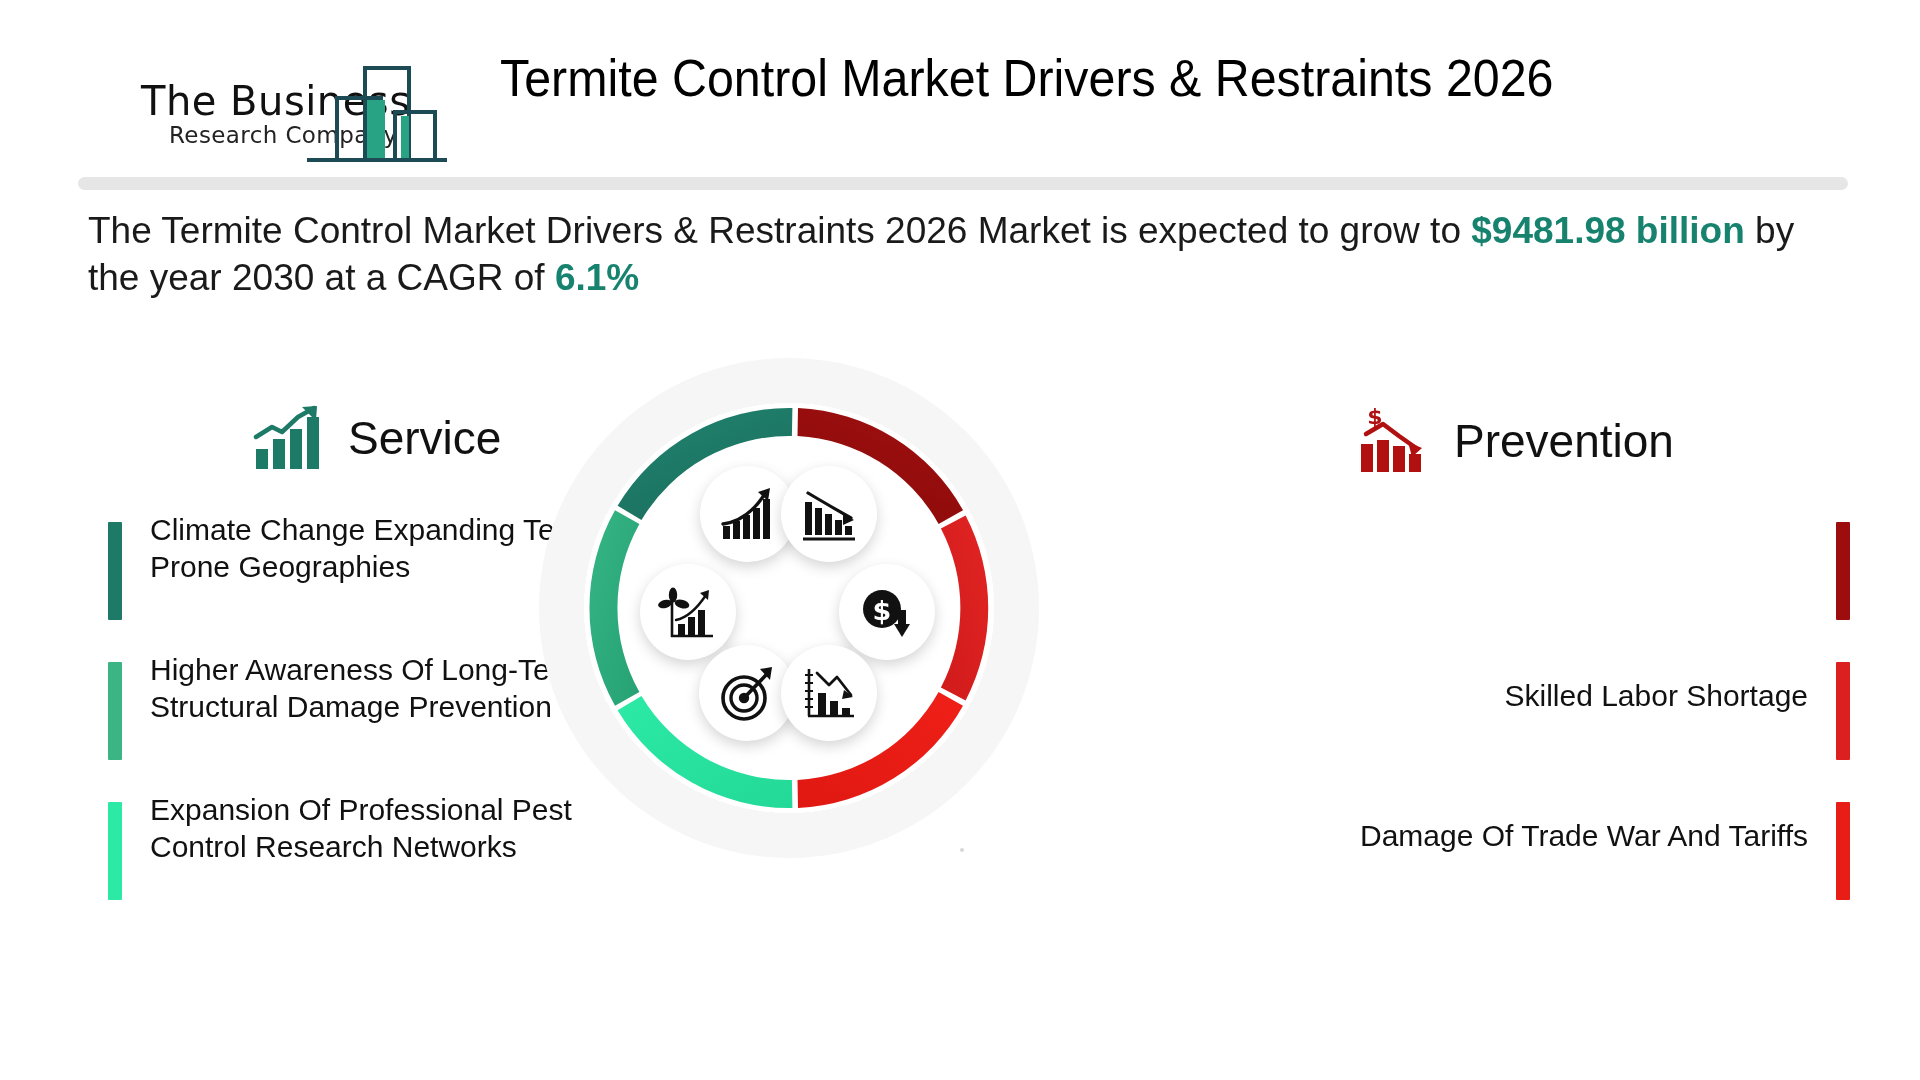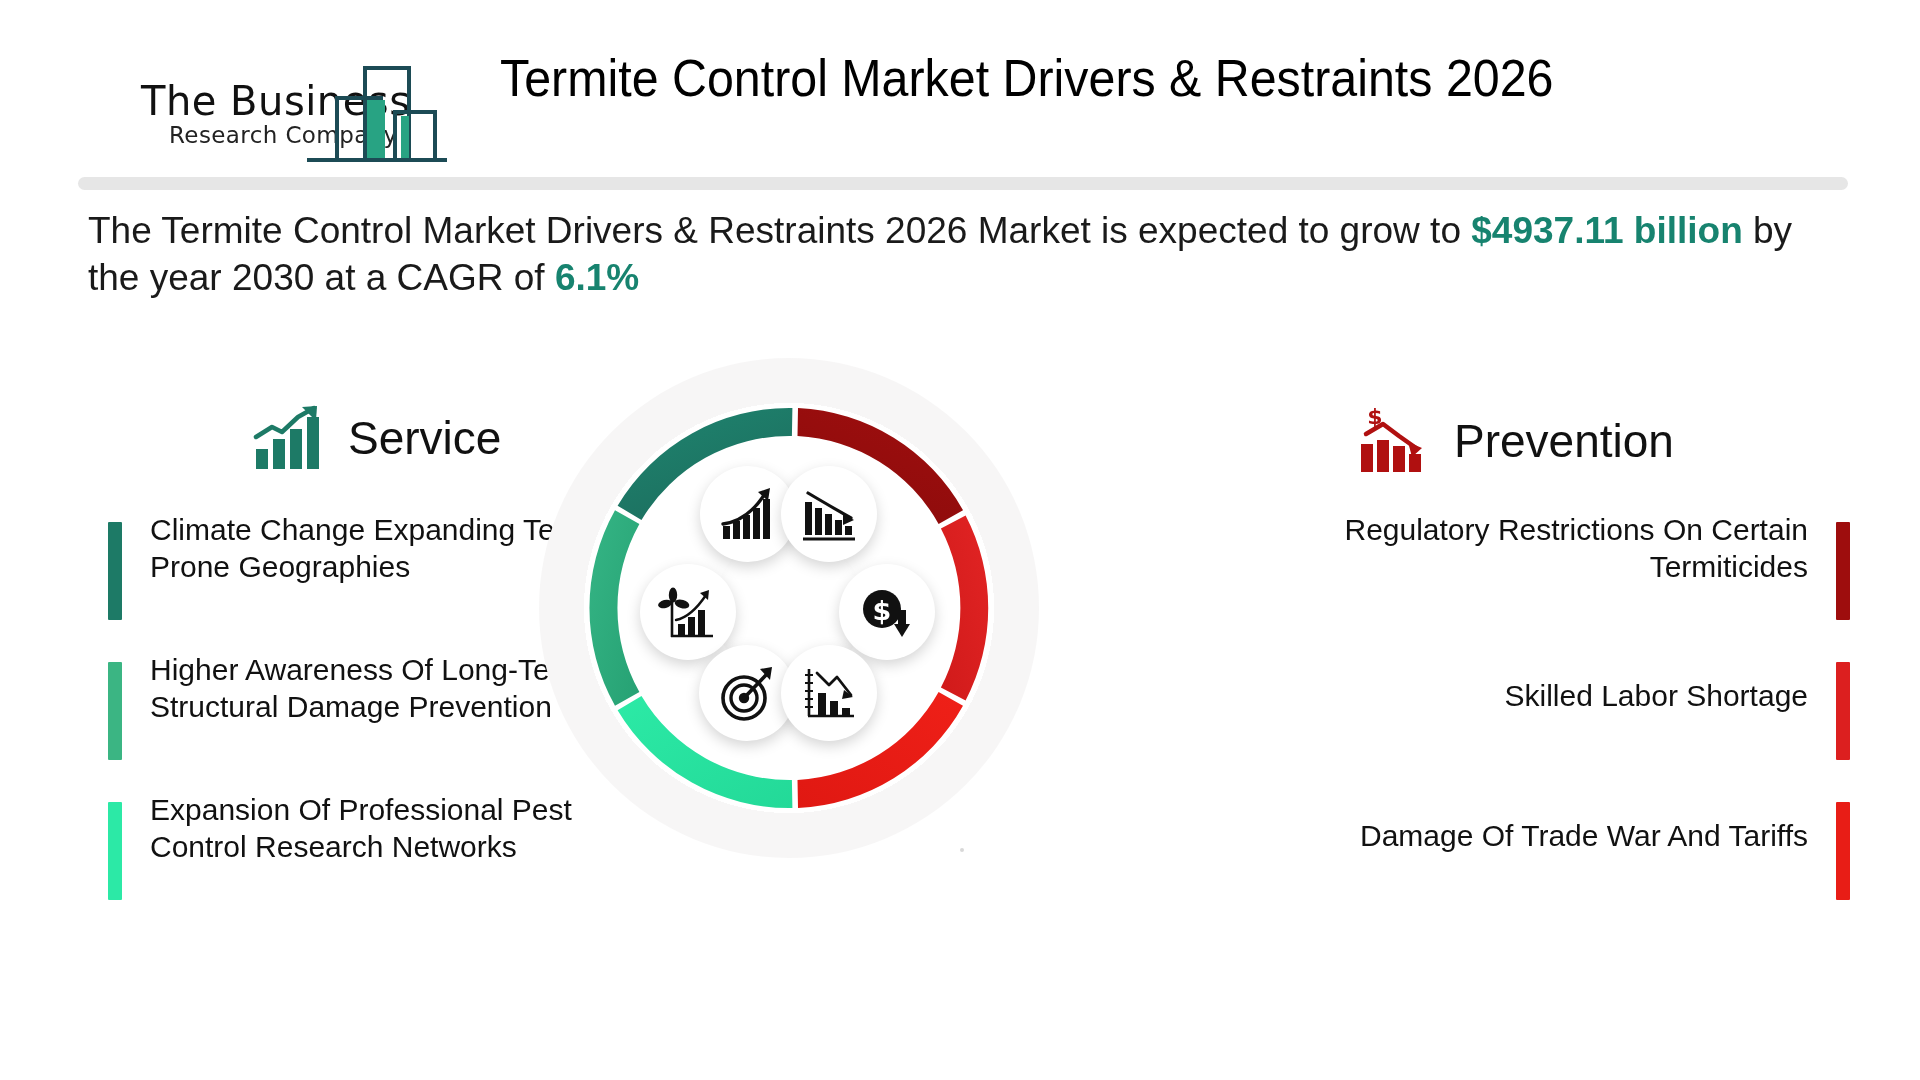--- a/index.html
+++ b/index.html
@@ -136,21 +136,21 @@
       <line x1="0" y1="104" x2="140" y2="104" stroke="#1c4b55" stroke-width="4"></line>
     </svg>
   </div>
 
   <div class="page-title">Termite Control Market Drivers &amp; Restraints 2026</div>
 </div>
 
 <div class="divider"></div>
 
 <div class="subtitle">
-  <span>The Termite Control Market Drivers &amp; Restraints 2026 Market is expected to grow to </span><span class="hl">$4937.11 billion</span><span> by the year 2030 at a CAGR of </span><span class="hl">6.1%</span>
+  <span>The Termite Control Market Drivers &amp; Restraints 2026 Market is expected to grow to </span><span class="hl">$9481.98 billion</span><span> by the year 2030 at a CAGR of </span><span class="hl">6.1%</span>
 </div>
 
 <div class="col-head" id="drivers-head">
   <svg class="icon" viewBox="0 0 72 66">
     <rect x="4" y="44" width="12" height="20" fill="#1d7a66"></rect>
     <rect x="21" y="34" width="12" height="30" fill="#1d7a66"></rect>
     <rect x="38" y="24" width="12" height="40" fill="#1d7a66"></rect>
     <rect x="55" y="12" width="12" height="52" fill="#1d7a66"></rect>
     <path d="M4 32 L20 22 L30 27 L46 12 L62 3" fill="none" stroke="#1d7a66" stroke-width="4.5" stroke-linejoin="round" stroke-linecap="round"></path>
     <path d="M50 2 L65 1 L64 16 Z" fill="#1d7a66"></path>
@@ -186,21 +186,20 @@
   <div class="item">
     <div class="bar" style="background:#2ce9a6"></div>
     <div class="txt">Expansion Of Professional Pest Control Research Networks</div>
   </div>
 </div>
 
 <div class="items" id="restraints-list">
 
   <div class="item">
     <div class="bar" style="background:#9e0d0d"></div>
-    <div class="txt">Regulatory Restrictions On Certain Termiticides</div>
   </div>
 
   <div class="item">
     <div class="bar" style="background:#dc1f1f"></div>
     <div class="txt one-line">Skilled Labor Shortage</div>
   </div>
 
   <div class="item">
     <div class="bar" style="background:#e81d16"></div>
     <div class="txt one-line">Damage Of Trade War And Tariffs</div>

